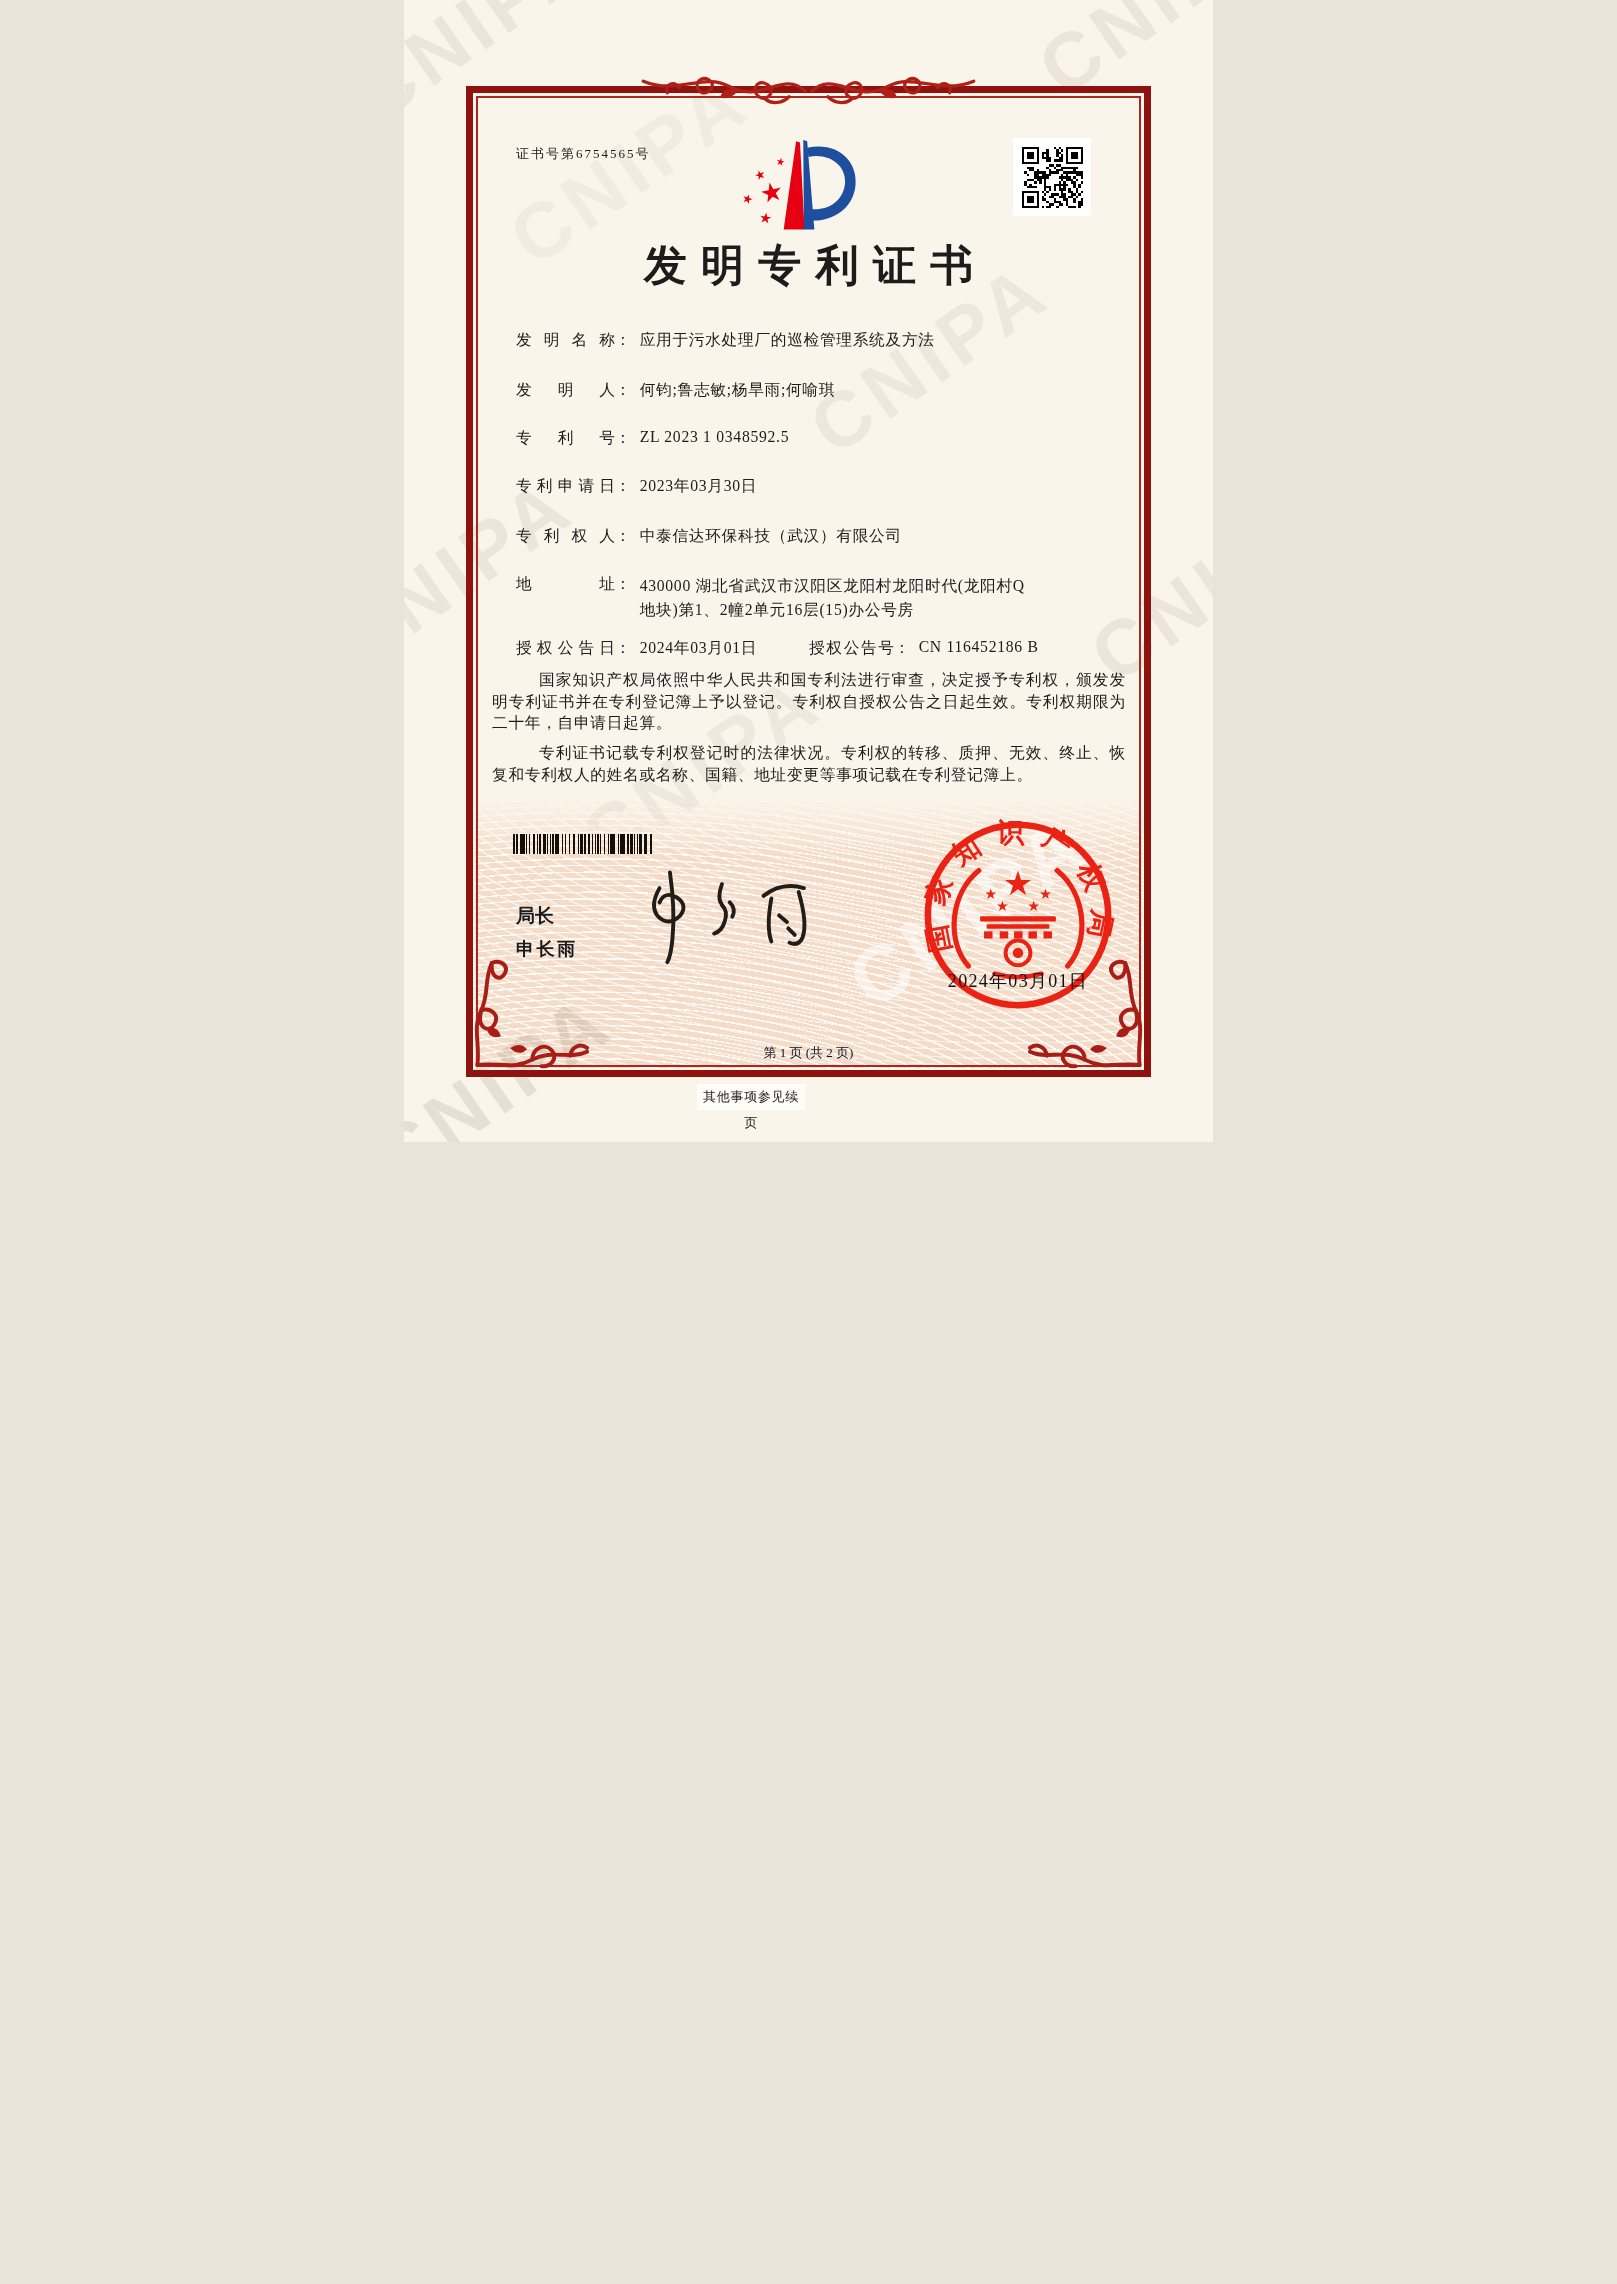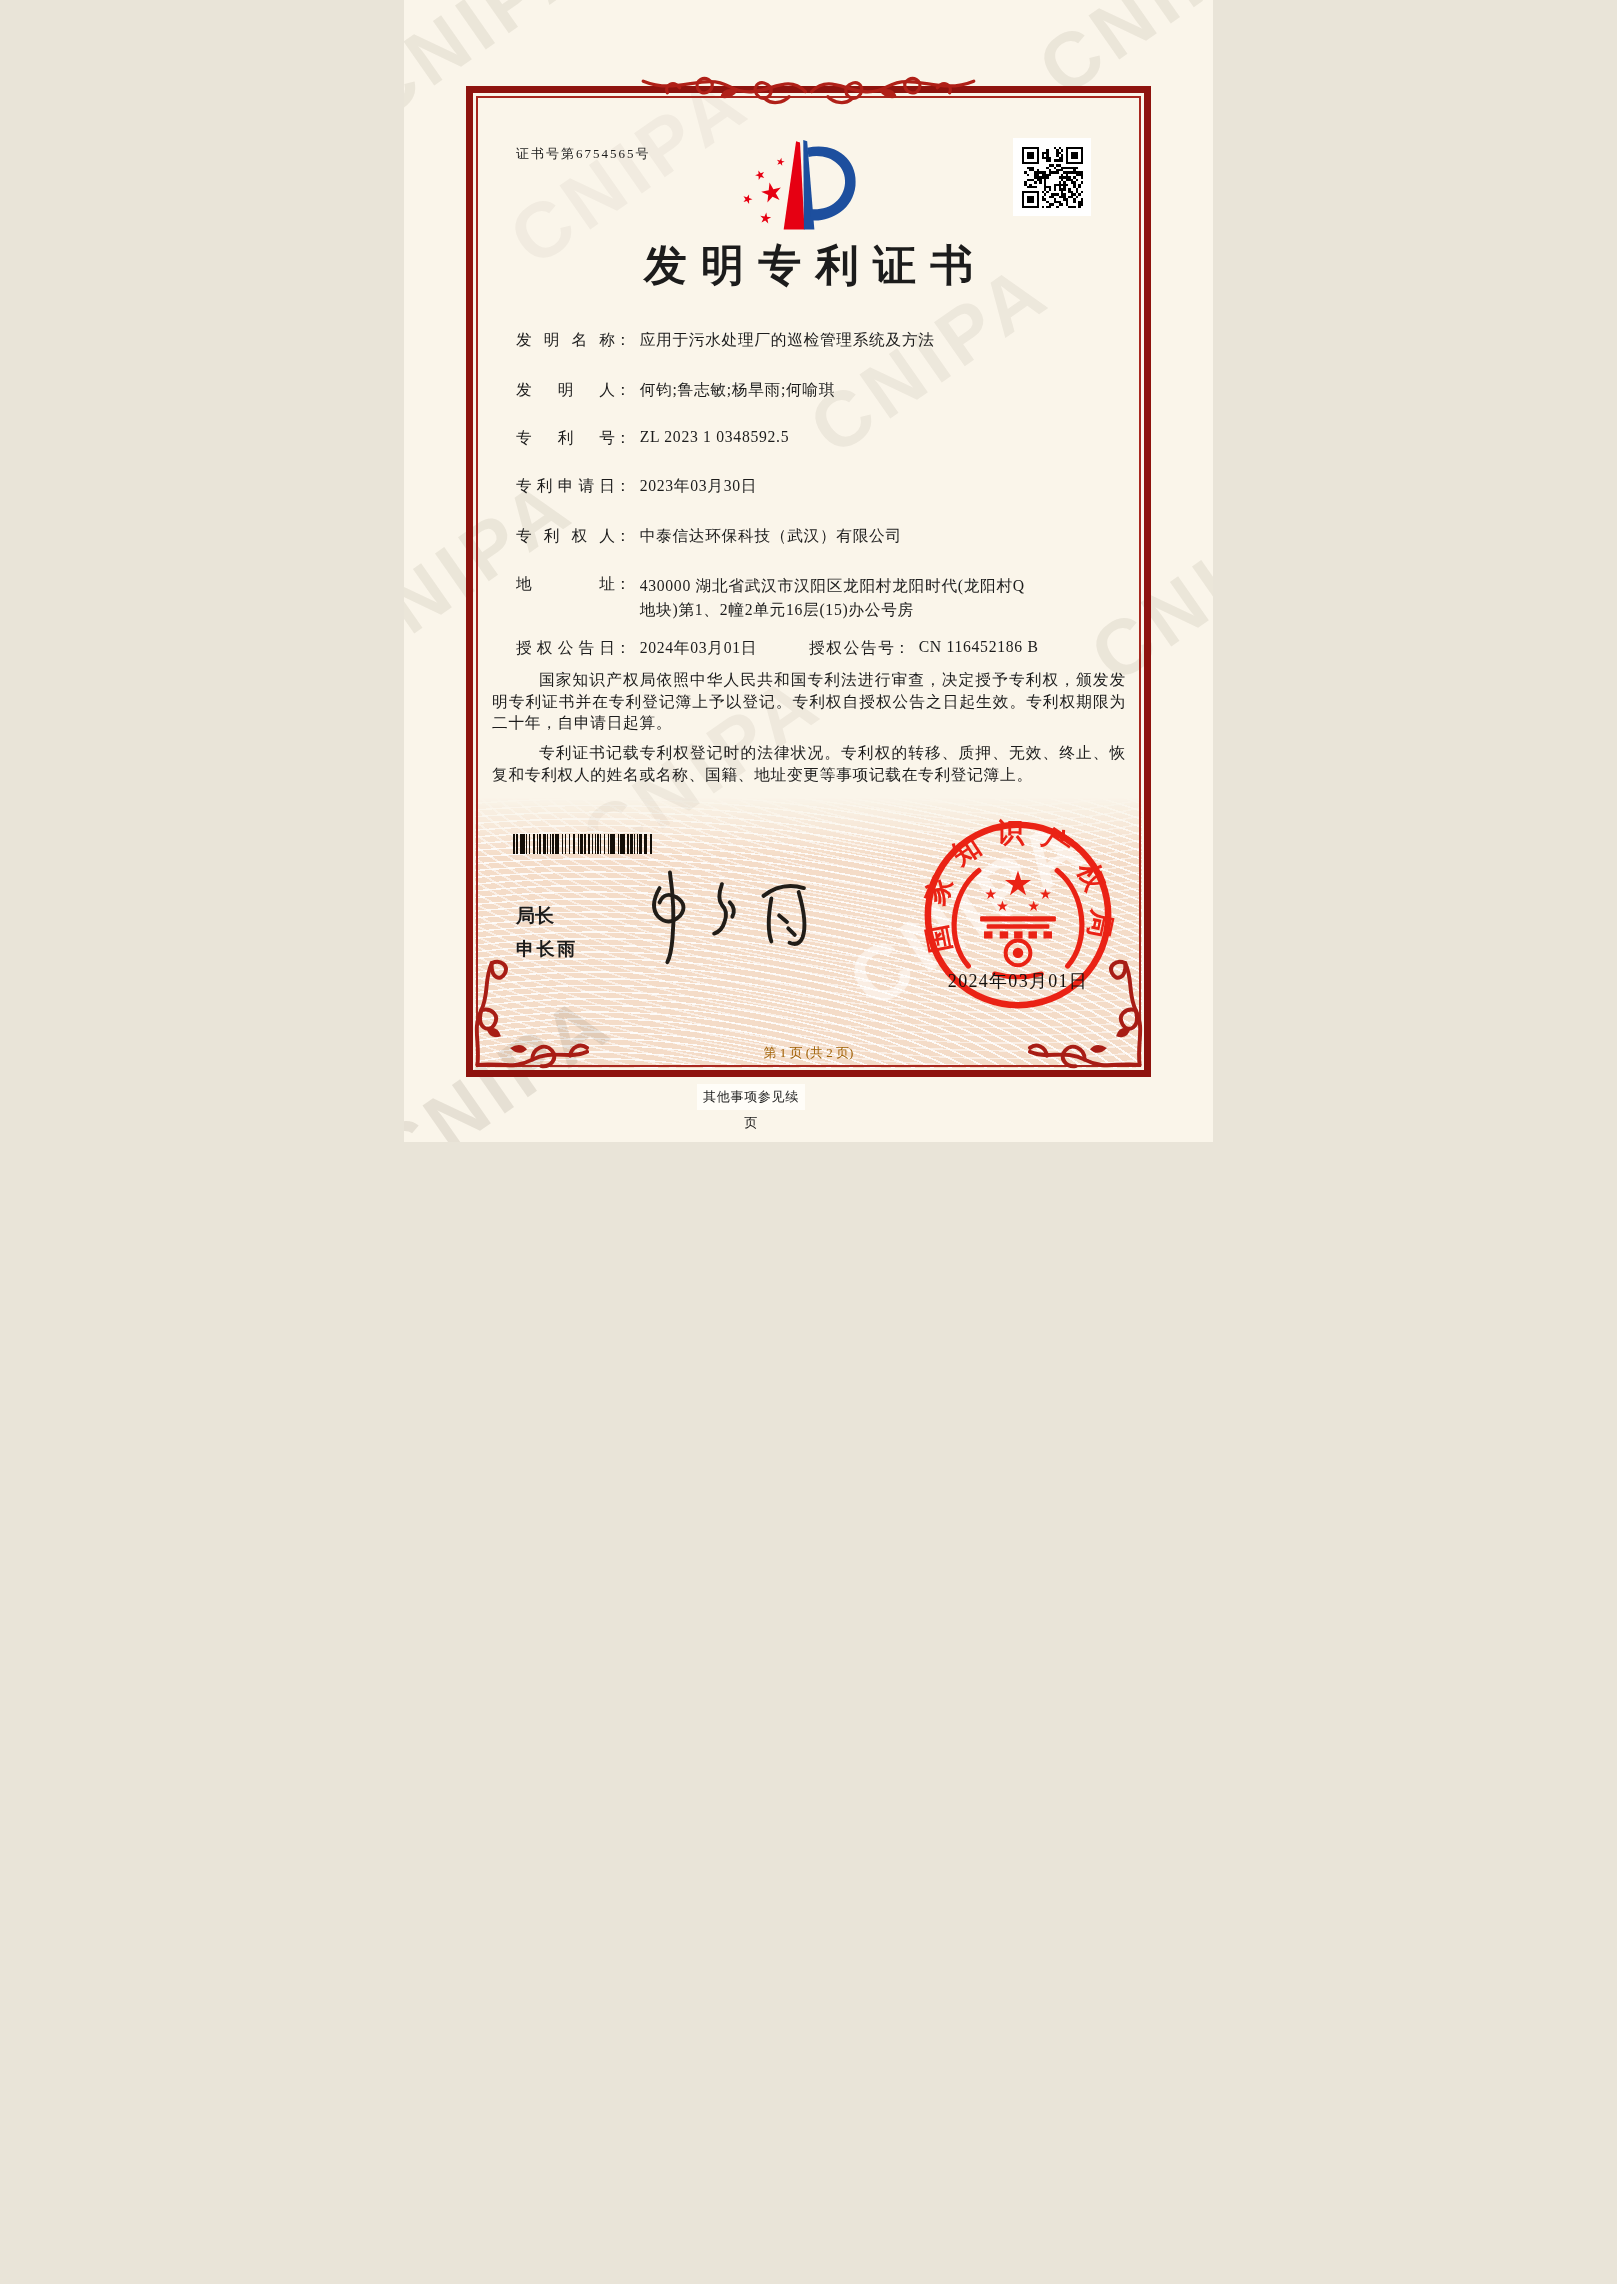--- a/index.html
+++ b/index.html
@@ -69,21 +69,21 @@
   #signer-name{position:absolute;left:112px;top:937px;font-size:18px;font-weight:bold;
     font-family:"Liberation Sans","DejaVu Sans",sans-serif;letter-spacing:2.6px;}
   #signature{position:absolute;left:215px;top:866px;}
   
   #seal{position:absolute;left:516px;top:817px;opacity:.96;}
   #seal-date{
     position:absolute;left:522px;top:969px;width:184px;text-align:center;
     font-size:18px;color:#141210;letter-spacing:1.3px;
   }
   
-  #page-indicator{position:absolute;left:0;top:1044px;width:100%;text-align:center;font-size:13px;color:#a16207;}
+  #page-indicator{position:absolute;left:0;top:1044px;width:100%;text-align:center;font-size:13px;color:#0f172a;}
   #continuation{
     position:absolute;left:293px;top:1084px;width:108px;height:26px;background:#fffdf8;
     text-align:center;line-height:26px;font-size:13px;letter-spacing:0.7px;
   }
 </style>
 </head>
 <body>
 
 <div id="page">
 

